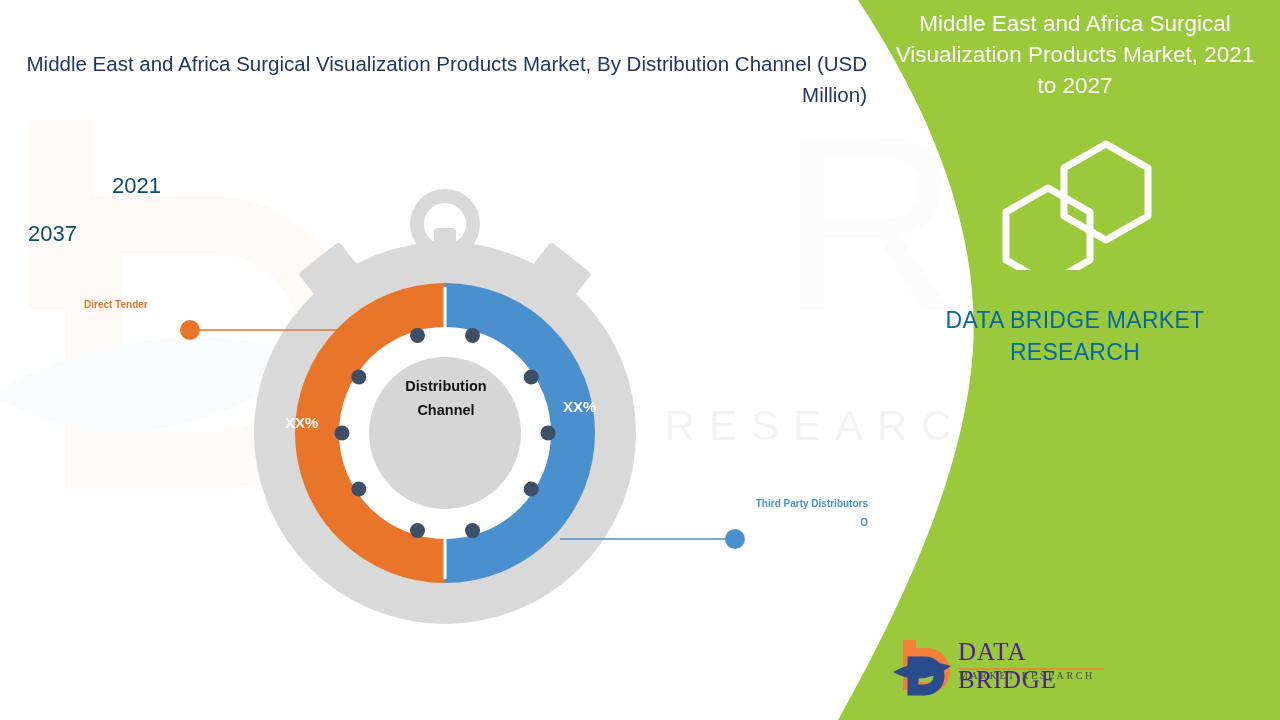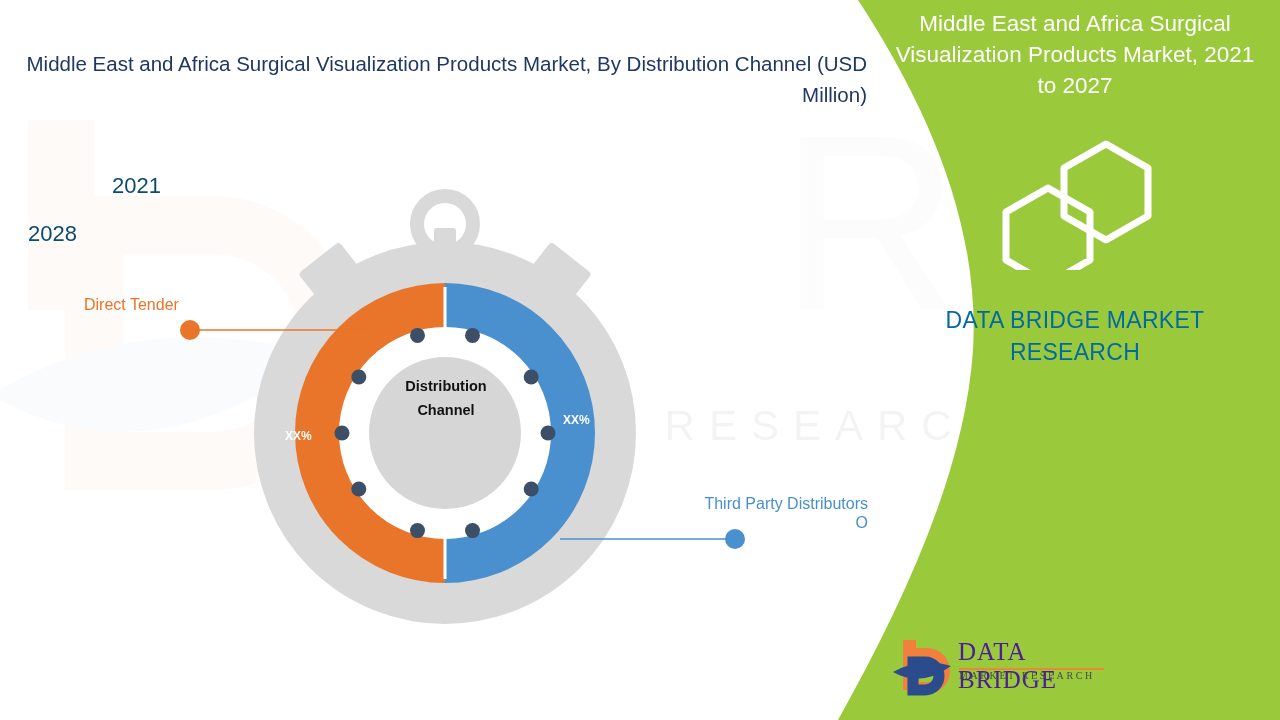--- a/index.html
+++ b/index.html
@@ -159,43 +159,42 @@
     position: absolute;
     left: 228px;
     top: 168px;
     width: 440px;
     height: 460px;
   }
 
   
   .callout-label {
     position: absolute;
-    font-size: 16px;
-    font-weight: normal;
+    font-size: 10px;
+    font-weight: bold;
     line-height: 19px;
   }
   .label-left {
     left: 84px;
     top: 295px;
     color: #E8752A;
     text-align: left;
   }
   .label-right {
     left: 648px;
     top: 494px;
     width: 220px;
     color: #4A90CE;
     text-align: right;
   }
   .pct {
     position: absolute;
     color: #ffffff;
-    font-size: 12px;
+    font-size: 15px;
     font-weight: bold;
-    margin-top: 15px;
   }
   .pct-left  { left: 285px; top: 414px; }
   .pct-right { left: 563px; top: 398px; }
 
   .center-text {
     position: absolute;
     left: 376px;
     top: 374px;
     width: 140px;
     text-align: center;
@@ -313,21 +312,21 @@
       <svg width="200" height="130" viewBox="0 0 200 130">
         <polygon points="118,4 160,28 160,76 118,100 76,76 76,28" fill="none" stroke="#ffffff" stroke-width="7" stroke-linejoin="round"></polygon>
         <polygon points="60,48 102,72 102,120 60,144 18,120 18,72" fill="none" stroke="#ffffff" stroke-width="7" stroke-linejoin="round"></polygon>
       </svg>
     </div>
 
     <div class="brand-name">DATA BRIDGE MARKET RESEARCH</div>
   </div>
 
   <div class="hex-year hex-2021">2021</div>
-  <div class="hex-year hex-2028">2028</div>
+  <div class="hex-year hex-2028">2037</div>
 
   <div class="logo">
     <svg width="62" height="62" viewBox="0 0 62 62" style="position:absolute;left:0;top:2px;">
       <path d="M10 6 h13 v50 h-13 z" fill="#F0803C"></path>
       <path d="M20 20 h14 a17 17 0 0 1 0 34 h-14 z" fill="none" stroke="#F0803C" stroke-width="12"></path>
       <path d="M0 38 q28 -16 58 -6 q-30 22 -58 6 z" fill="#2B4C8C"></path>
       <path d="M20 28 h12 a14 14 0 0 1 0 28 h-12 z" fill="none" stroke="#2B4C8C" stroke-width="11"></path>
     </svg>
     <div class="logo-wordmark">DATA BRIDGE</div>
     <div class="logo-rule"></div>

